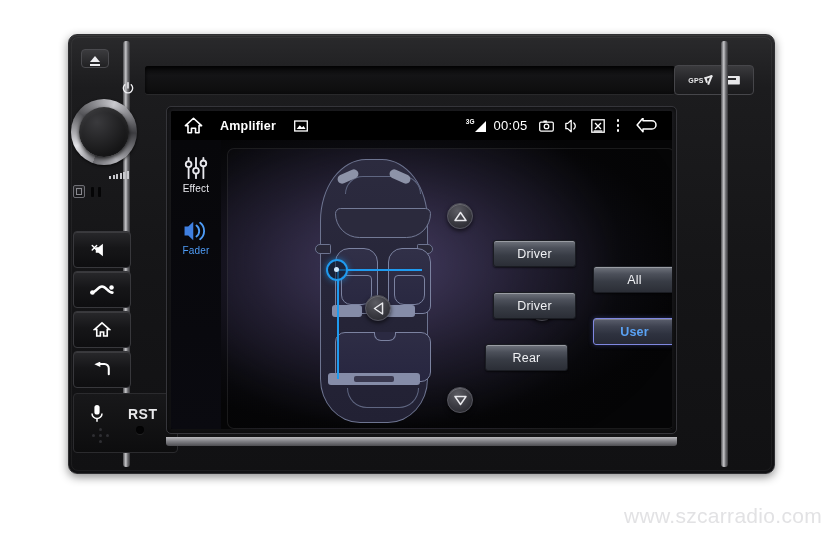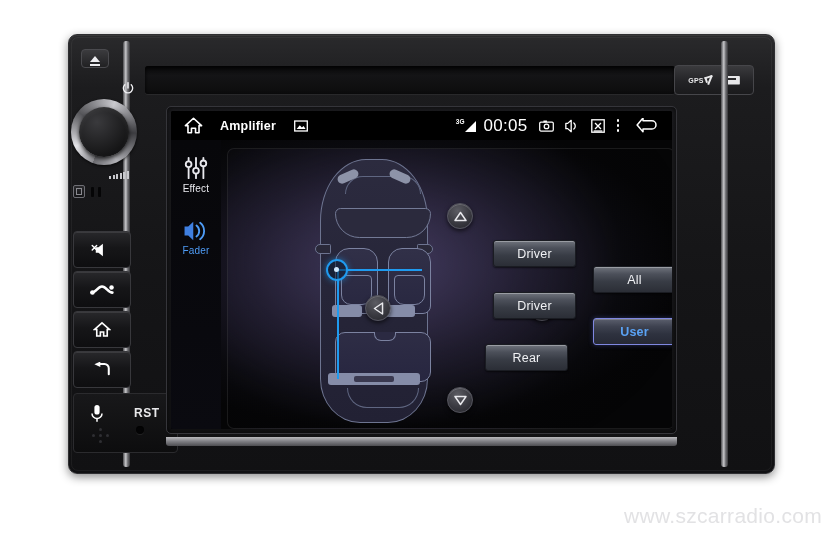--- a/index.html
+++ b/index.html
@@ -146,21 +146,21 @@
   
   #mic-panel{
     position:absolute; left:4px; top:358px; width:105px; height:60px;
     background:linear-gradient(180deg,#18181a,#0d0d0e);
     border:1px solid #2b2b2e; border-radius:4px;
   }
   #mic-icon{ position:absolute; left:16px; top:10px; }
   #mic-holes{ position:absolute; left:12px; top:34px; width:34px; height:14px; }
   #mic-holes i{ position:absolute; width:3px; height:3px; border-radius:50%; background:#2f2f33; }
   #rst-label{
-    position:absolute; left:60px; top:12px; font-size:12px; font-weight:bold;
+    position:absolute; left:54px; top:12px; font-size:14px; font-weight:bold;
     color:#e8e8ea; letter-spacing:.5px;
   }
   #rst-hole{
     position:absolute; left:62px; top:32px; width:8px; height:8px; border-radius:50%;
     background:#040405; box-shadow: inset 0 1px 2px #000, 0 1px 0 rgba(255,255,255,.08);
   }
 
   
   #screen-bezel{
     position:absolute; left:97px; top:71px; width:511px; height:328px;
@@ -188,21 +188,21 @@
     margin-left:17px; color:#ffffff; font-size:12.5px; font-weight:bold;
     letter-spacing:.2px;
   }
   #sb-wall{ margin-left:18px; }
   #sb-spacer{ flex:1; }
   #sb-signal{ display:flex; align-items:flex-end; gap:1px; }
   #sb-3g{ font-size:6.5px; color:#fff; font-weight:bold; line-height:1; margin-bottom:7px; }
   .sig-tri{
     width:0;height:0;border-left:11px solid transparent;border-bottom:11px solid #fff;
   }
-  #sb-clock{ color:#fff; font-size:17px; margin-left:7px; letter-spacing:.3px; }
+  #sb-clock{ color:#fff; font-size:13px; margin-left:7px; letter-spacing:.3px; }
   #sb-cam{ margin-left:11px; }
   #sb-spk{ margin-left:11px; }
   #sb-xbox{ margin-left:11px; }
   #sb-dots{ margin-left:12px; display:flex; flex-direction:column; gap:2.5px; }
   #sb-dots i{ width:2.5px; height:2.5px; background:#fff; border-radius:50%; }
   #sb-back{ margin-left:16px; margin-right:13px; }
 
   
   #content{
     position:absolute; left:0; top:29px; right:0; bottom:0;

